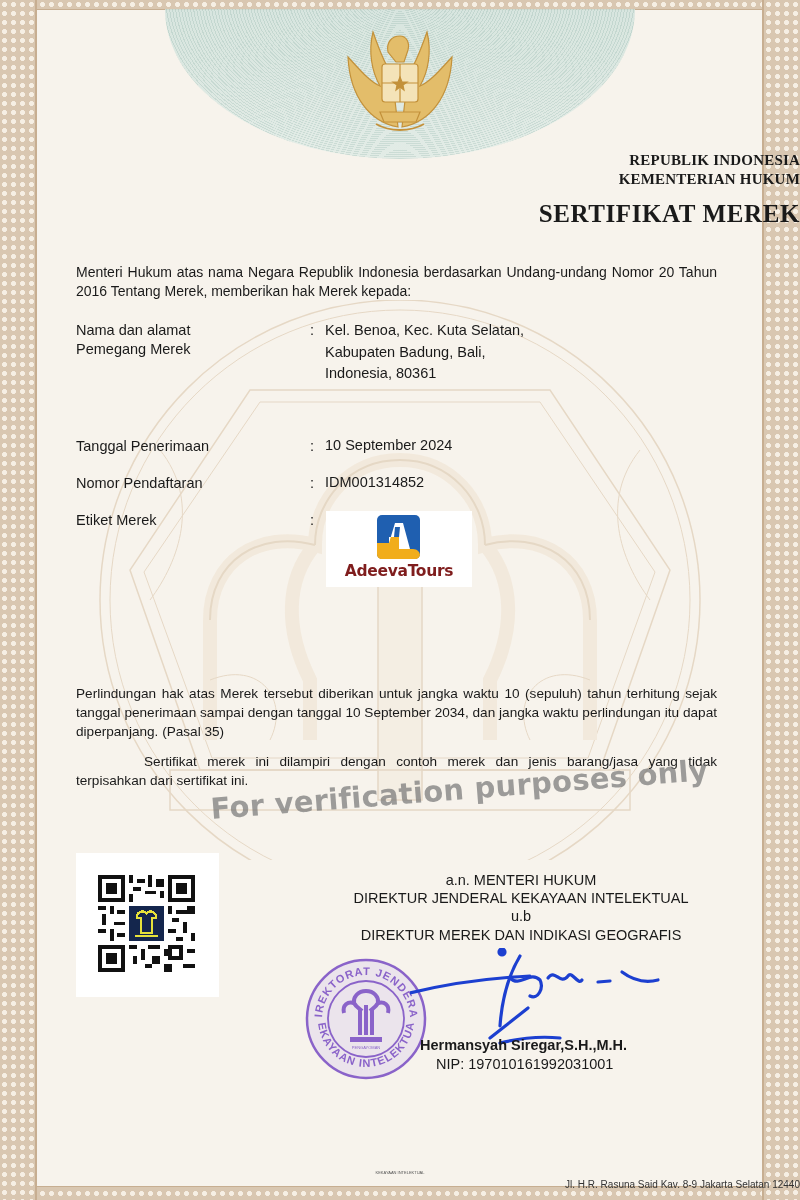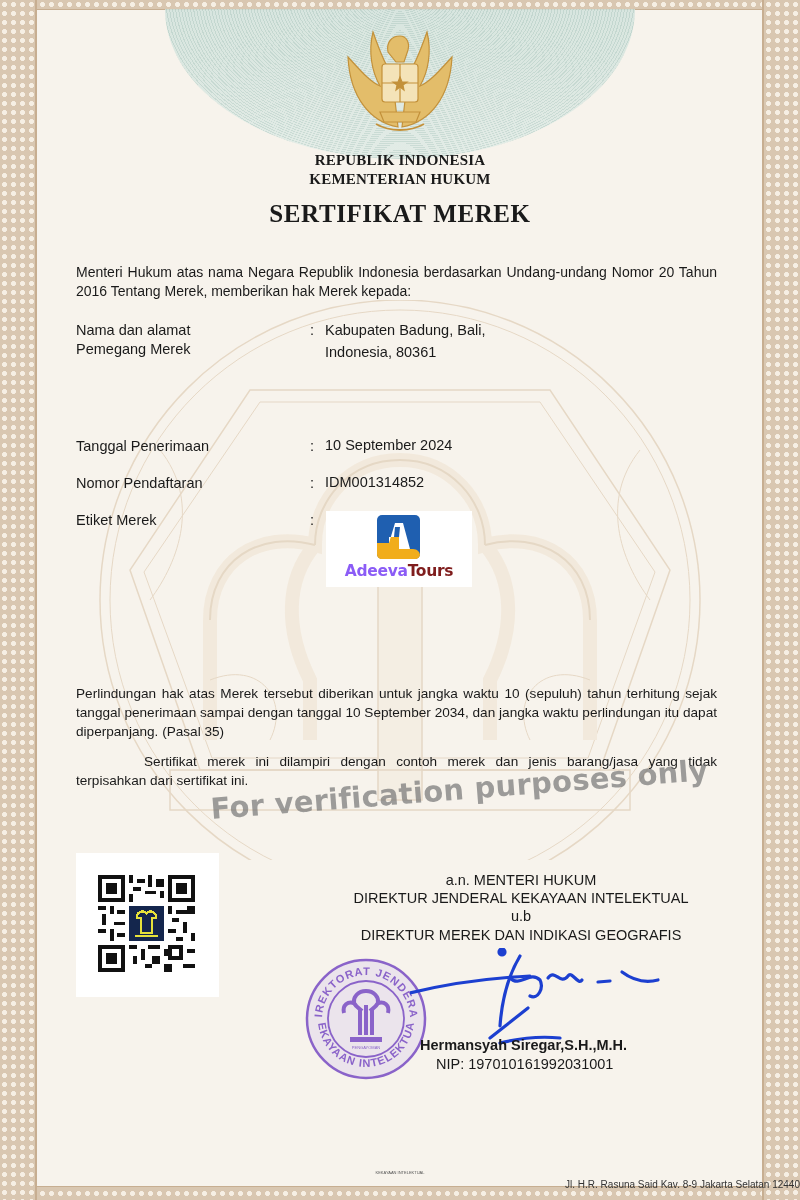--- a/index.html
+++ b/index.html
@@ -29,36 +29,36 @@
     opacity:0.85;
   }
 
   
   .bg-emblem { position:absolute; left:60px; top:300px; width:680px; height:560px; opacity:0.55; }
 
   
   .garuda { position:absolute; left:340px; top:22px; width:120px; height:115px; }
 
   
-  .hdr { position:absolute; left:0; width:800px; text-align:center; font-family:"Liberation Serif", serif; font-weight:bold; color:#1a1a1a; }
+  .hdr { position:absolute; left:0; width:800px; text-align:right; font-family:"Liberation Serif", serif; font-weight:bold; color:#1a1a1a; }
   .hdr-1 { top:152px; font-size:15px; letter-spacing:0.2px; }
   .hdr-2 { top:171px; font-size:15px; letter-spacing:0.2px; }
   .hdr-title { top:200px; font-size:25px; letter-spacing:0.6px; }
 
   .intro { position:absolute; left:76px; top:263px; width:641px; font-size:14px; line-height:19px; text-align:justify; font-family:"Liberation Sans", sans-serif; }
 
   
   .field-label { position:absolute; left:76px; font-size:14.5px; line-height:19px; }
   .field-colon { position:absolute; left:310px; font-size:14.5px; line-height:19px; }
   .field-value { position:absolute; left:325px; font-size:14.5px; line-height:21.5px; }
 
   .logo-box { position:absolute; left:326px; top:511px; width:146px; height:76px; background:#ffffff; }
   .logo-mark { position:absolute; left:51px; top:4px; width:43px; height:44px; }
   .logo-text { position:absolute; left:0; top:51px; width:146px; text-align:center; font-family:"DejaVu Sans", sans-serif; font-weight:bold; font-size:15.5px; letter-spacing:-0.3px; }
-  .logo-text .a { color:#8b5cf6; }
+  .logo-text .a { color:#7f1d1d; }
   .logo-text .b { color:#7f1d1d; }
 
   .para { position:absolute; left:76px; width:641px; font-size:13.6px; line-height:19px; text-align:justify; }
   .para-1 { top:684px; }
   .para-2 { top:752px; text-indent:68px; }
 
   .verify { position:absolute; left:212px; top:792px; font-family:"DejaVu Sans", sans-serif; font-weight:bold; font-size:29px; color:rgba(120,120,120,0.72); transform:rotate(-4.5deg); transform-origin:left bottom; white-space:nowrap; letter-spacing:0.3px; }
 
   .qr-box { position:absolute; left:76px; top:853px; width:143px; height:144px; background:#ffffff; }
   .qr { position:absolute; left:22px; top:22px; width:97px; height:97px; }
@@ -123,20 +123,21 @@
 <div class="hdr hdr-1">REPUBLIK INDONESIA</div>
 <div class="hdr hdr-2">KEMENTERIAN HUKUM</div>
 <div class="hdr hdr-title">SERTIFIKAT MEREK</div>
 
 <p class="intro">Menteri Hukum atas nama Negara Republik Indonesia berdasarkan Undang-undang Nomor 20 Tahun 2016 Tentang Merek, memberikan hak Merek kepada:</p>
 
 <div class="field-label" style="top:321px;">Nama dan alamat</div>
 <div class="field-label" style="top:340px;">Pemegang Merek</div>
 <div class="field-colon" style="top:321px;">:</div>
 <div class="field-value" style="top:320px;">
+  <div>Kel. Benoa, Kec. Kuta Selatan,</div>
   <div>Kabupaten Badung, Bali,</div>
   <div>Indonesia, 80361</div>
 </div>
 
 <div class="field-label" style="top:437px;">Tanggal Penerimaan</div>
 <div class="field-colon" style="top:437px;">:</div>
 <div class="field-value" style="top:435px;">10 September 2024</div>
 
 <div class="field-label" style="top:474px;">Nomor Pendaftaran</div>
 <div class="field-colon" style="top:474px;">:</div>

